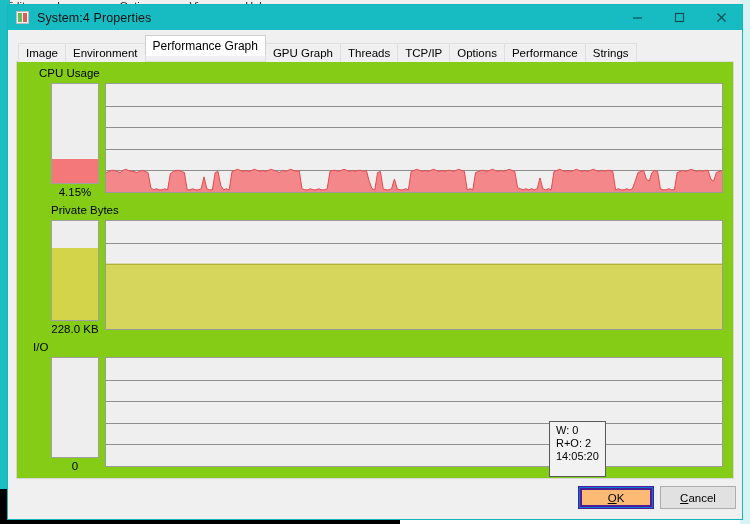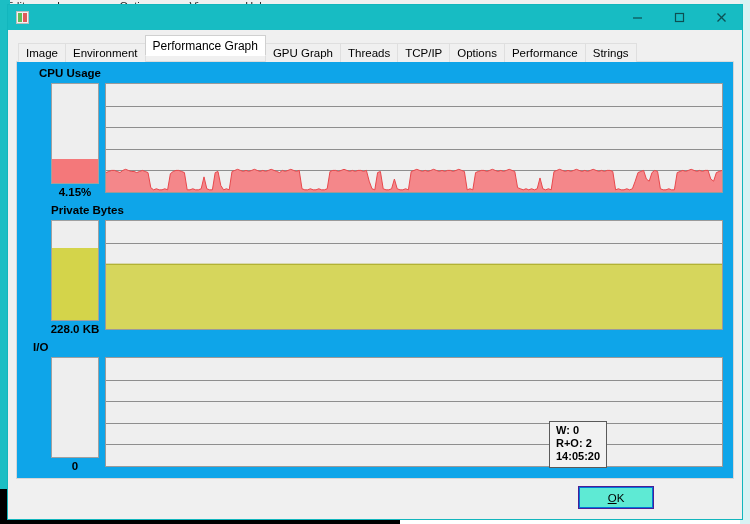--- a/index.html
+++ b/index.html
@@ -86,24 +86,24 @@
     position:relative;z-index:1;
   }
   .tab.selected{
     background:#ffffff;border:1px solid #d0d0d0;border-bottom:1px solid #fff;
     height:21px;line-height:21px;font-size:12px;z-index:3;
     margin-bottom:6px;
   }
 
   
   #tabpage{
-    flex:1 1 auto;background:#0ea5e9;
+    flex:1 1 auto;background:#84cc16;
     margin:0 8px 0 8px;
     border:1px solid #d6d6d6;border-top:none;
-    position:relative;box-sizing:border-box;font-weight:bold;
+    position:relative;box-sizing:border-box;
   }
 
   .section-label{
     position:absolute;font-size:11.5px;color:#000;white-space:nowrap;
   }
   
   .meter{
     position:absolute;width:48px;border:1px solid #a0a0a0;background:#eeeeee;
     box-sizing:border-box;overflow:hidden;
   }
@@ -118,37 +118,37 @@
     box-sizing:border-box;overflow:hidden;
   }
   .graph .grid-line{
     position:absolute;left:0;right:0;height:1px;background:#8e8e8e;
   }
   .graph svg{position:absolute;left:0;top:0;}
 
   
   #io-tooltip{
     position:absolute;background:#f2f2f2;border:1px solid #5a5a5a;
-    padding:2px 6px 4px 6px;font-size:11px;line-height:13px;color:#000;
+    padding:2px 6px 13px 6px;font-size:11px;line-height:13px;color:#000;
     box-sizing:border-box;z-index:9;
   }
 
   
   #buttonbar{
     flex:0 0 auto;height:40px;position:relative;
   }
   .dlg-btn{
     position:absolute;top:7px;width:76px;height:23px;
     background:#e1e1e1;border:1px solid #adadad;box-sizing:border-box;
     font-size:11.5px;color:#000;
     display:flex;align-items:center;justify-content:center;
   }
   .dlg-btn.default{
-    border:1px solid #4c1d95;outline:1px solid #0078d7;outline-offset:-2px;
-    background:#5eead4;
+    border:4px solid #4c1d95;outline:1px solid #0078d7;outline-offset:-2px;
+    background:#fdba74;
   }
   .dlg-btn u{text-decoration:underline;}
 </style>
 </head>
 <body>
 
 <div id="bg-app">
   <div id="bg-menubar">
     <span class="mi">Edit</span>
     <span class="mi">Image</span>
@@ -159,20 +159,21 @@
   <div id="bg-left-strip"></div>
   <div id="bg-right-fill"></div>
   <div id="bg-bottom-strip2"></div>
   <div id="bg-bottom-strip"></div>
 </div>
 
 <div id="dialog">
 
   <div id="titlebar">
     <div id="title-icon"></div>
+    <div id="title-text">System:4 Properties</div>
     <div id="win-buttons">
       <div class="win-btn">
         <svg width="11" height="11" viewBox="0 0 11 11">
             <line x1="1" y1="6" x2="10" y2="6" stroke="#0d4f52" stroke-width="1.2"></line>
           </svg>
       </div>
       <div class="win-btn">
         <svg width="11" height="11" viewBox="0 0 11 11">
             <rect x="1.5" y="1.5" width="8" height="8" fill="none" stroke="#0d4f52" stroke-width="1.2"></rect>
           </svg>
@@ -252,15 +253,18 @@
       <div>R+O: 2</div>
       <div>14:05:20</div>
     </div>
 
   </div>
 
   <div id="buttonbar">
     <div class="dlg-btn default" style="right:88px;">
       <span><u>O</u>K</span>
     </div>
+    <div class="dlg-btn" style="right:6px;">
+      <span><u>C</u>ancel</span>
+    </div>
   </div>
 
 </div>
 
 </body></html>

